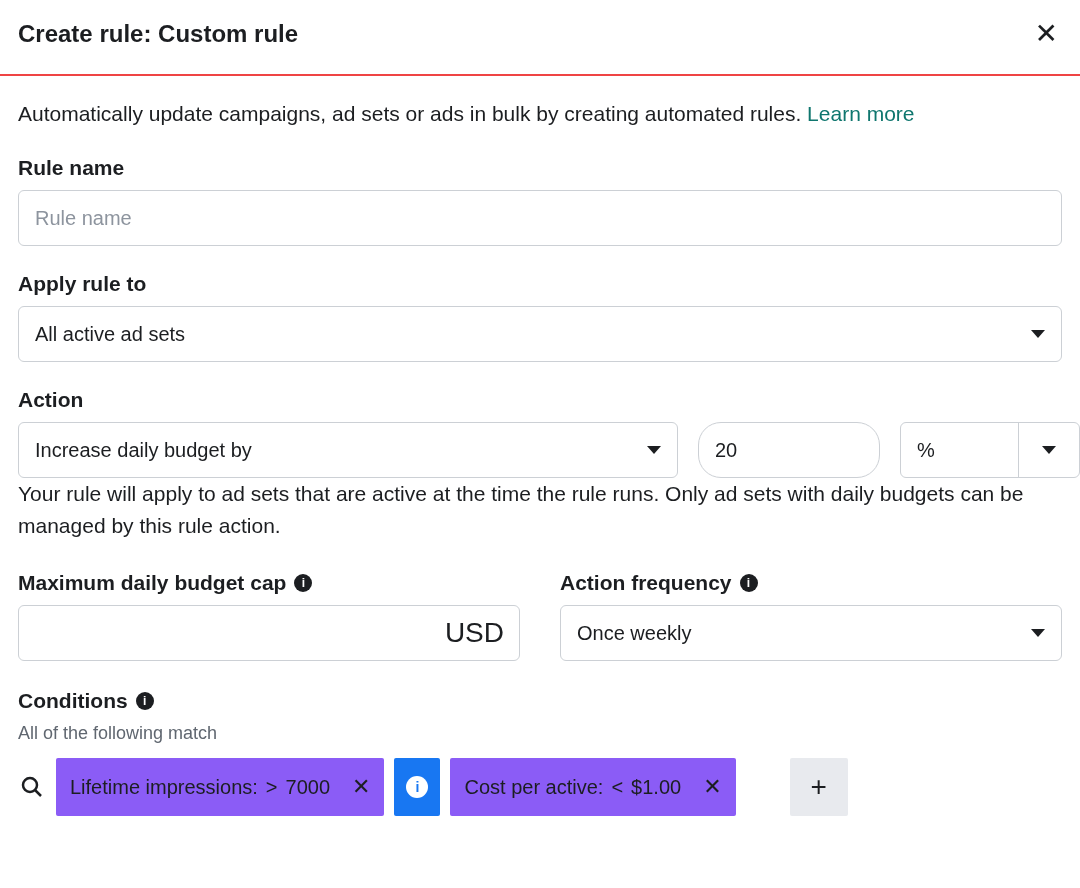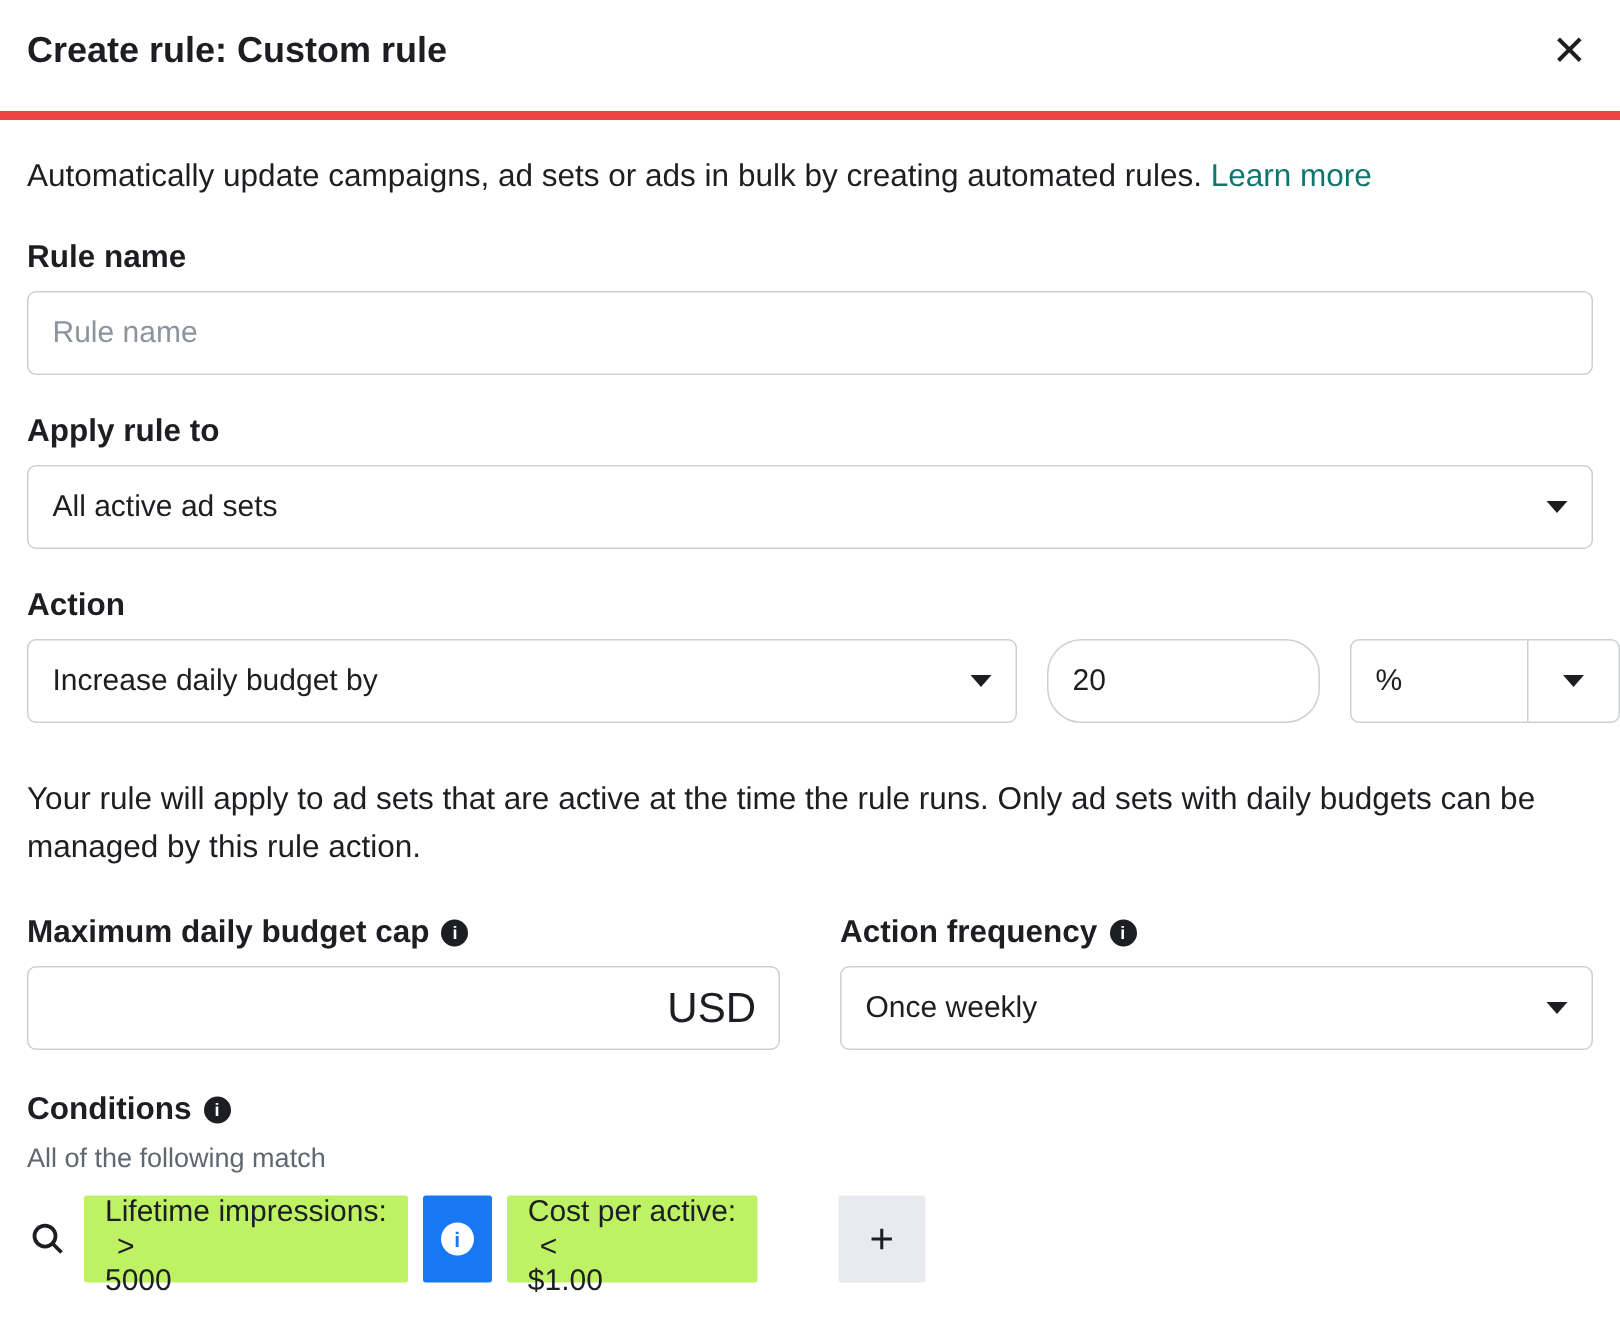--- a/index.html
+++ b/index.html
@@ -4,21 +4,21 @@
   <style>
     * { box-sizing: border-box; margin: 0; padding: 0; }
     body {
       font-family: -apple-system, BlinkMacSystemFont, "Segoe UI", Helvetica, Arial, sans-serif;
       background: #fff;
       color: #1c1e21;
       width: 1080px;
     }
     .header {
       padding: 16px 18px 22px;
-      border-bottom: 6px solid #ef4444;
+      border-bottom: 2px solid #ef4444;
       display: flex;
       justify-content: space-between;
       align-items: center;
     }
     .header-title {
       font-size: 24px;
       font-weight: 700;
       color: #1c1e21;
     }
     .close-x {
@@ -109,21 +109,21 @@
       width: 60px;
       display: flex;
       align-items: center;
       justify-content: center;
       cursor: pointer;
     }
     .note {
       font-size: 21px;
       line-height: 1.5;
       color: #1c1e21;
-      margin-top: 35px;
+      margin-top: 0;
       margin-bottom: 30px;
     }
     .two-col {
       display: flex;
       gap: 40px;
       margin-bottom: 28px;
     }
     .two-col > div { flex: 1; }
     .budget-wrap {
       position: relative;
@@ -151,28 +151,28 @@
       align-items: center;
       gap: 10px;
     }
     .search-ic {
       font-size: 26px;
       width: 28px;
       display: flex;
       justify-content: center;
     }
     .chip {
-      background: #bef264;
+      background: #8b5cf6;
       height: 58px;
       display: flex;
+      align-items: center;
       padding: 0 14px;
       font-size: 20px;
       color: #1c1e21;
       border-radius: 2px;
-      flex-direction: column;
     }
     .chip .x { margin-left: 22px; font-size: 22px; cursor: pointer; }
     .chip-op { margin: 0 8px; }
     .info-blue {
       width: 46px;
       height: 58px;
       background: #1877f2;
       display: flex;
       align-items: center;
       justify-content: center;
@@ -279,21 +279,21 @@
       <div class="search-ic">
         <svg width="24" height="24" viewBox="0 0 24 24" fill="none" stroke="#1c1e21" stroke-width="2.5">
           <circle cx="10" cy="10" r="7"></circle>
             <line x1="21" y1="21" x2="15" y2="15"></line>
         </svg>
       </div>
 
       <div class="chip">
         <span>Lifetime impressions:</span>
         <span class="chip-op">&gt;</span>
-        <span>5000</span>
+        <span>7000</span>
         <span class="x">✕</span>
       </div>
 
       <div class="info-blue">
         <span class="ci">i</span>
       </div>
 
       <div class="chip">
         <span>Cost per active:</span>
         <span class="chip-op">&lt;</span>

